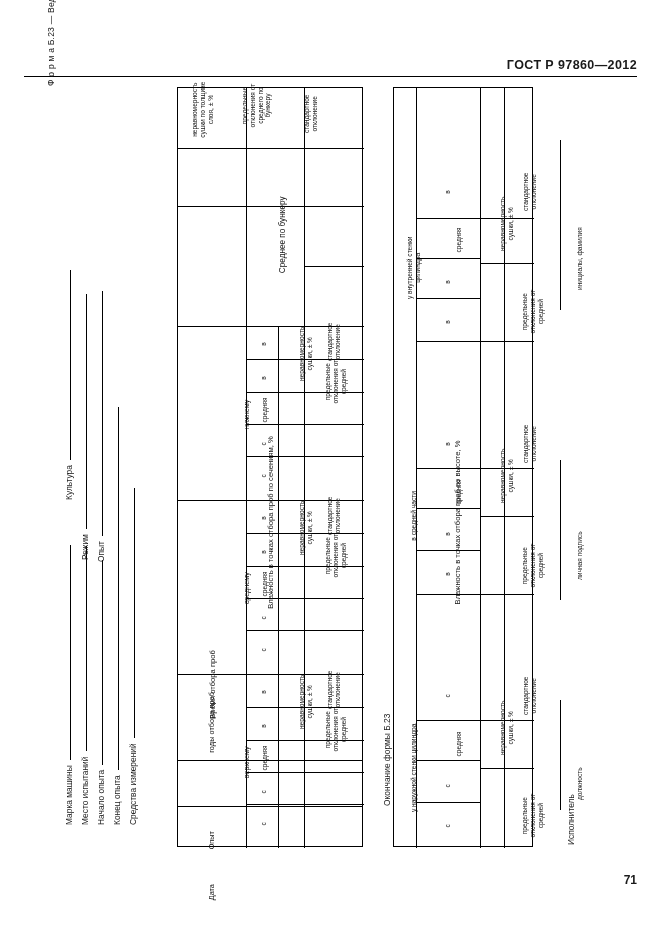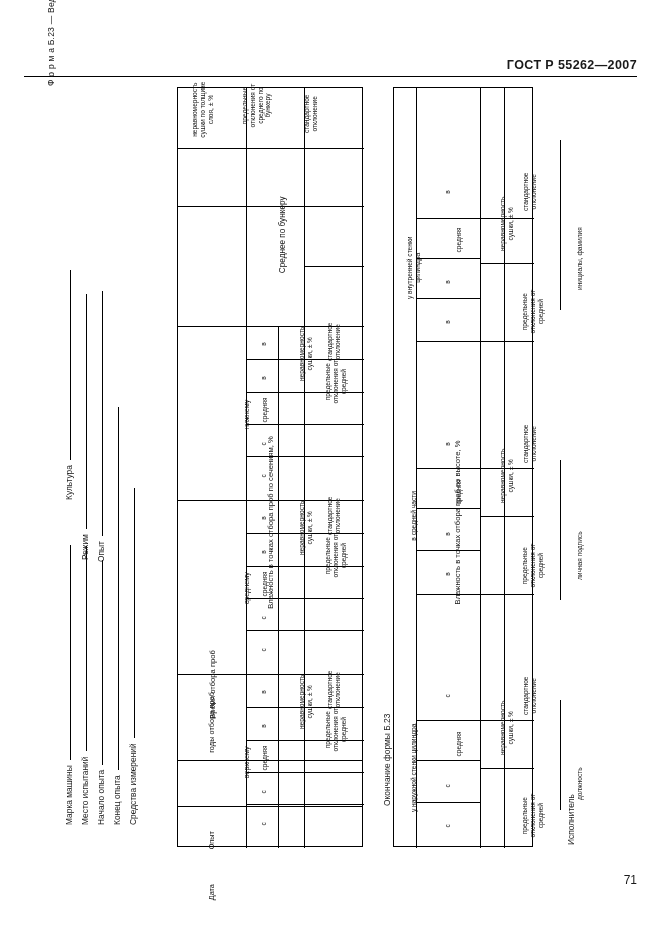--- a/index.html
+++ b/index.html
@@ -40,21 +40,21 @@
     width: 613px;
     height: 1px;
     background: #000;
   }
   .page-number {
     position: absolute;
     right: 24px;
     bottom: 48px;
     font-family: "Liberation Sans", sans-serif;
     font-size: 12px;
-    font-weight: normal;
+    font-weight: bold;
   }
   .form-title {
     position: absolute;
     left: 46px;
     top: 86px;
     transform: rotate(-90deg);
     transform-origin: 0 0;
     font-family: "Liberation Sans", sans-serif;
     font-size: 8.6px;
     white-space: nowrap;
@@ -120,21 +120,21 @@
     font-family: "Liberation Sans", sans-serif;
     font-size: 8.4px;
     white-space: nowrap;
   }
 </style>
 </head>
 <body>
 
 <div class="page">
 
-  <div class="std-header">ГОСТ Р 55262—2007</div>
+  <div class="std-header">ГОСТ Р 97860—2012</div>
   <div class="header-rule"></div>
 
   <div class="form-title">Ф о р м а  Б.23 — Ведомость определения неравномерности сушки зерна в вентилируемых бункерах</div>
 
   <div class="field-line" style="left:64px; top:825px;">
     <span>Марка машины</span>
     <span class="dots" style="width:215px;"></span>
   </div>
   <div class="field-line" style="left:64px; top:500px;">
     <span>Культура</span>

